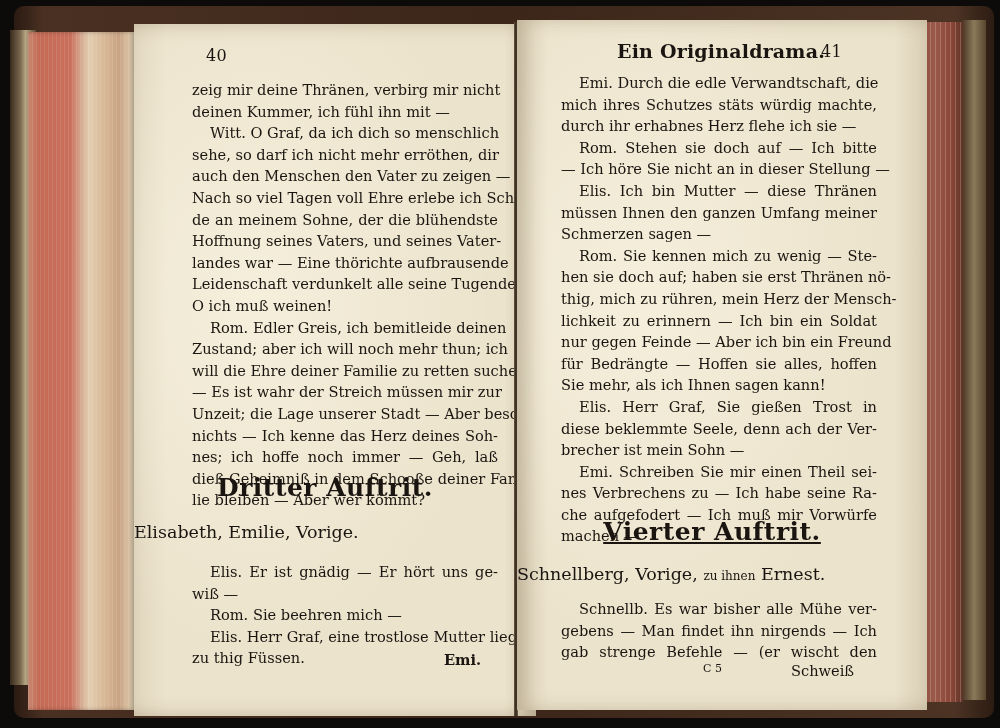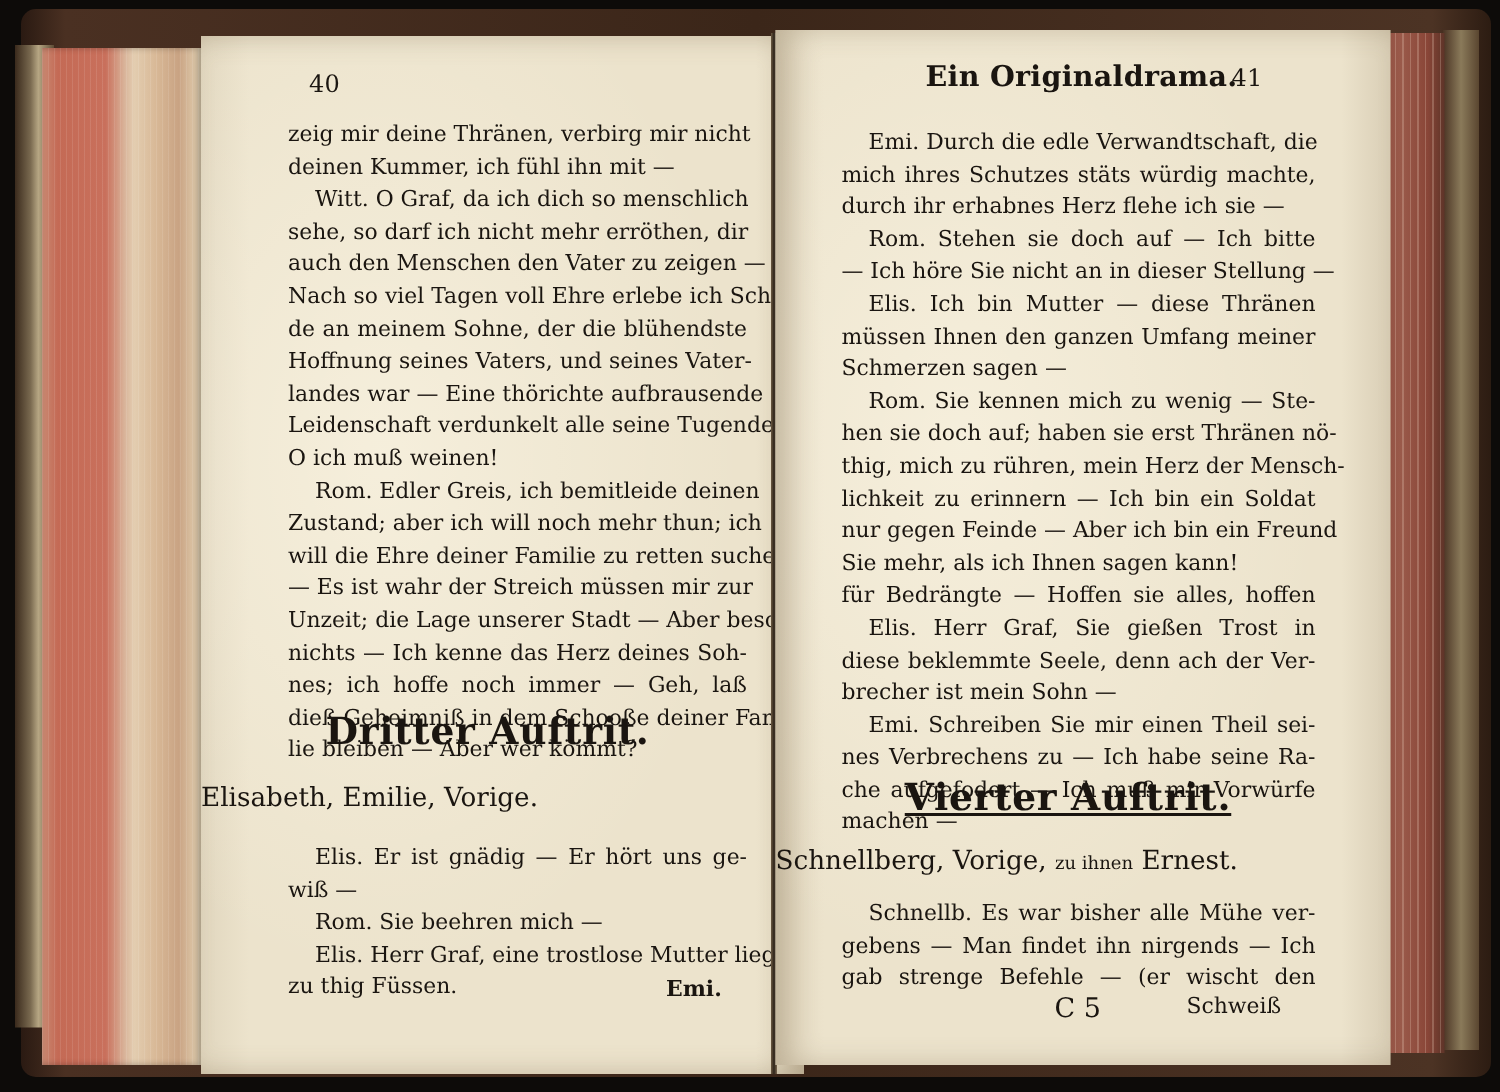--- a/index.html
+++ b/index.html
@@ -60,41 +60,41 @@
   .page-left .running-head { left:72px; width:300px; }
   .page-right .running-head { left:100px; width:260px; }
   .folio { font-size:16px; }
   .page-left .folio { position:absolute; left:0; top:2px; }
   .page-left .rh-title { position:absolute; left:60px; top:0; font-weight:bold; }
   .page-right .rh-title { position:absolute; left:0; top:0; font-weight:bold; }
   .page-right .folio { position:absolute; left:204px; top:2px; }
 
   .text-block { position:absolute; font-size:14.6px; line-height:21.6px; }
   .page-left .text-block.t1 { left:58px; top:55px; width:306px; }
-  .page-right .text-block.t1 { left:44px; top:64px; width:316px; }
+  .page-right .text-block.t1 { left:44px; top:52px; width:316px; }
   .line { white-space:nowrap; display:block; height:21.6px; overflow:visible; text-align:justify; text-align-last:justify; }
   .line.last { text-align-last:left; }
   .indent { padding-left:18px; }
 
   .scene-title {
     position:absolute; text-align:center; font-weight:bold; font-size:25px; letter-spacing:0.5px;
   }
   .page-left .scene-title { left:0; width:382px; top:449px; }
   .page-right .scene-title { left:0; width:390px; top:497px;text-decoration:underline; }
   .cast {
     position:absolute; text-align:left; font-size:17.5px;
   }
   .page-left .cast { left:0; width:382px; top:498px; }
   .page-right .cast { left:0; width:398px; top:544px; }
   .cast small { font-size:12px; }
   .page-left .text-block.t2 { left:58px; top:537px; width:306px; }
   .page-right .text-block.t2 { left:44px; top:578px; width:316px; }
   .catchword { position:absolute; font-weight:bold; font-size:14.6px; }
   .page-left .catchword { left:310px; top:627px; }
-  .signature { position:absolute; font-size:18px; }
+  .signature { position:absolute; font-size:11px; }
   .page-right .signature { left:186px; top:642px; }
   .page-right .catchword { left:274px; top:642px; font-weight:normal; }
 </style>
 </head>
 <body>
 
 <div class="cover"></div>
 <div class="cover-left-edge"></div>
 <div class="cover-right-edge"></div>
 <div class="edges-left"></div>
@@ -152,22 +152,22 @@
     <span class="line indent">Rom. Stehen sie doch auf — Ich bitte</span>
     <span class="line">— Ich höre Sie nicht an in dieser Stellung —</span>
     <span class="line indent">Elis. Ich bin Mutter — diese Thränen</span>
     <span class="line">müssen Ihnen den ganzen Umfang meiner</span>
     <span class="line last">Schmerzen sagen —</span>
     <span class="line indent">Rom. Sie kennen mich zu wenig — Ste-</span>
     <span class="line">hen sie doch auf; haben sie erst Thränen nö-</span>
     <span class="line">thig, mich zu rühren, mein Herz der Mensch-</span>
     <span class="line">lichkeit zu erinnern — Ich bin ein Soldat</span>
     <span class="line">nur gegen Feinde — Aber ich bin ein Freund</span>
+    <span class="line">für Bedrängte — Hoffen sie alles, hoffen</span>
     <span class="line last">Sie mehr, als ich Ihnen sagen kann!</span>
-    <span class="line">für Bedrängte — Hoffen sie alles, hoffen</span>
     <span class="line indent">Elis. Herr Graf, Sie gießen Trost in</span>
     <span class="line">diese beklemmte Seele, denn ach der Ver-</span>
     <span class="line last">brecher ist mein Sohn —</span>
     <span class="line indent">Emi. Schreiben Sie mir einen Theil sei-</span>
     <span class="line">nes Verbrechens zu — Ich habe seine Ra-</span>
     <span class="line">che aufgefodert — Ich muß mir Vorwürfe</span>
     <span class="line last">machen —</span>
   </div>
   <div class="scene-title">Vierter Auftrit.</div>
   <div class="cast">

